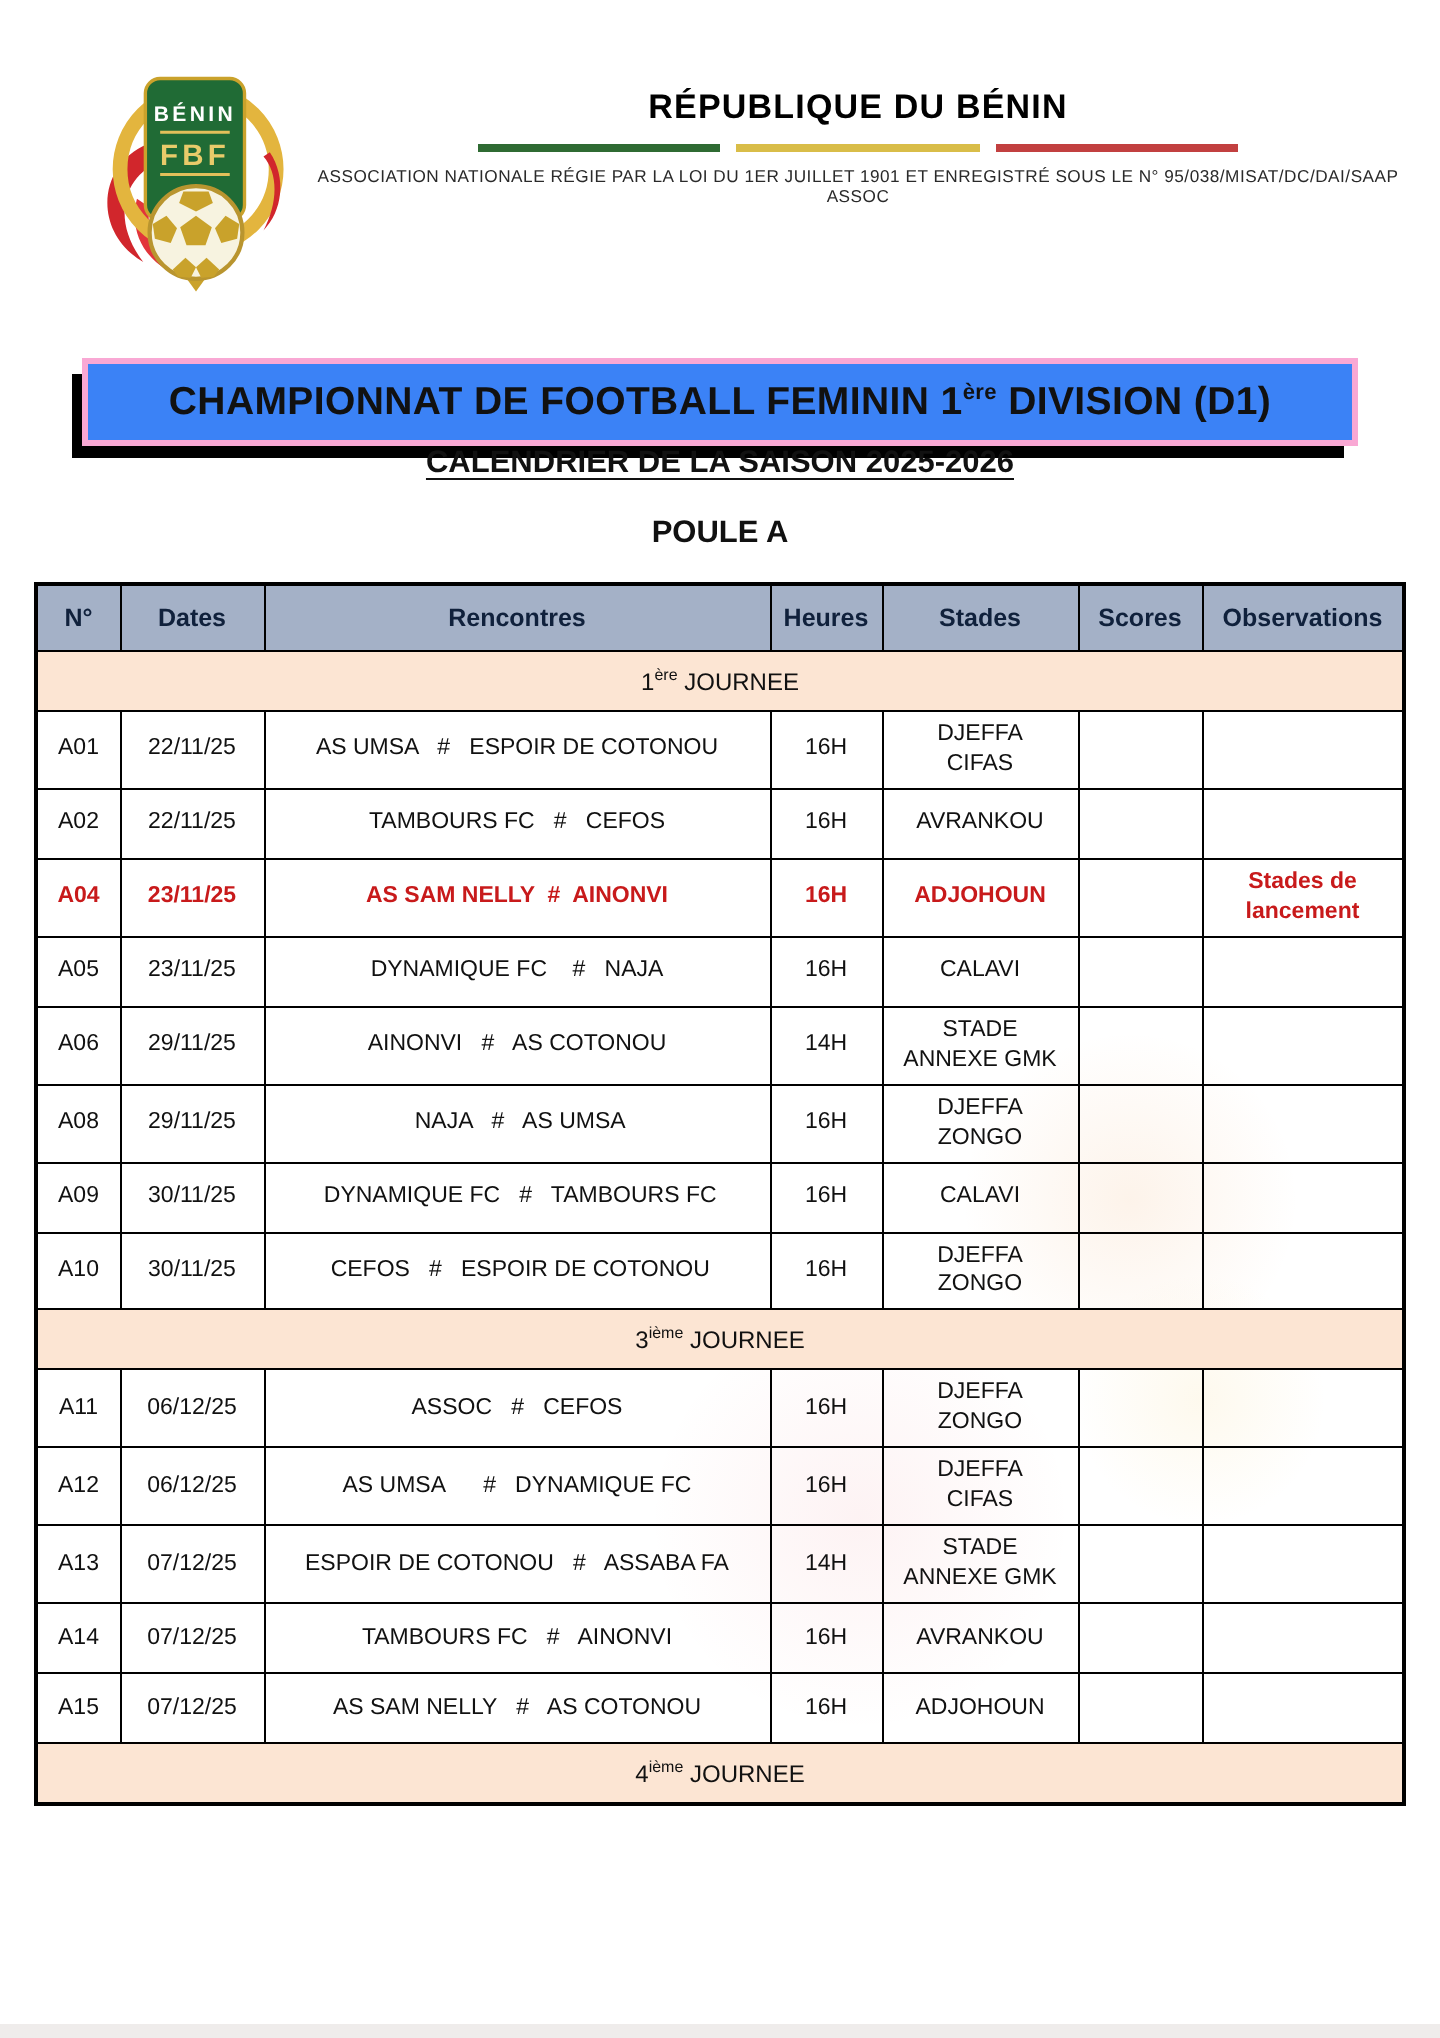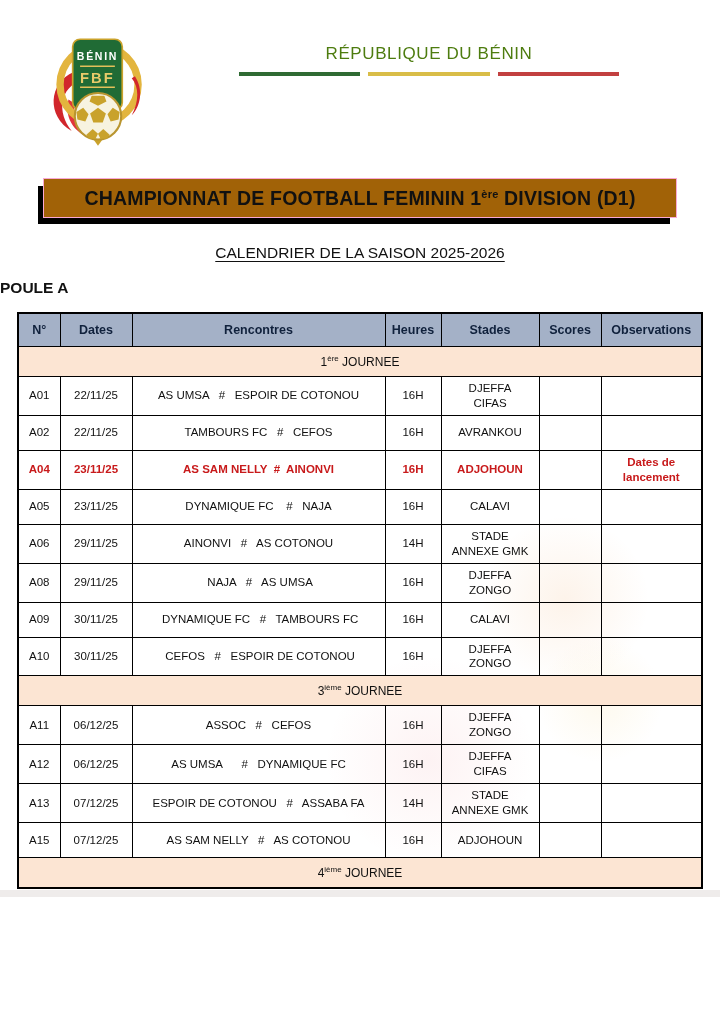--- a/index.html
+++ b/index.html
@@ -1,18 +1,18 @@
 <!DOCTYPE html>
 <html><head>
 <meta charset="utf-8">
 <style>
   html,body{margin:0;padding:0;background:#fff;}
   .page{
     position:relative;
-    width:720px;height:897px;
+    width:720px;height:1019px;
     background:#fff;
     font-family:"Liberation Sans", sans-serif;
     color:#111;
     overflow:hidden;
   }
   
   .watermark{
     position:absolute;left:0;top:0;width:100%;height:100%;
     pointer-events:none;
     background:
@@ -20,46 +20,46 @@
       radial-gradient(circle 150px at 430px 760px, rgba(230,80,90,.07), rgba(230,80,90,0) 70%),
       radial-gradient(circle 90px at 600px 700px, rgba(240,190,60,.09), rgba(240,190,60,0) 70%);
     z-index:0;
   }
   .content{position:relative;z-index:1;}
 
   
   .fed-header{display:flex;align-items:flex-start;padding:34px 20px 0 40px;}
   .logo-wrap{width:118px;flex:0 0 118px;}
   .head-text{flex:1;text-align:center;padding-top:10px;}
-  .republic{font-size:17px;font-weight:normal;letter-spacing:.6px;color:#4d7c0f;}
+  .republic{font-size:17px;font-weight:bold;letter-spacing:.6px;color:#000000;}
   .sep-line{display:flex;width:380px;margin:8px auto 7px auto;gap:8px;}
   .sep-line span{flex:1;height:4px;}
   .sep-green{background:#2f6b33;}
   .sep-yellow{background:#d9bd48;}
   .sep-red{background:#c24040;}
   .federation{font-size:21px;font-weight:normal;letter-spacing:.4px;color:#141428;}
   .association{font-size:8.6px;letter-spacing:.25px;color:#2a2a2a;margin-top:7px;}
 
   
   .title-box{
     width:632px;margin:24px auto 0 auto;
-    border:1px solid #f9a8d4;
+    border:3px solid #f9a8d4;
     box-shadow:-6px 7px 0 -1px #000;
     padding:8px 0 7px 0;
     text-align:center;
     font-size:19.5px;font-weight:bold;letter-spacing:.2px;
-    background:#a16207;
+    background:#3b82f6;
   }
   .title-box sup{font-size:11px;}
   .subtitle{
-    margin-top:26px;text-align:center;
-    font-size:15.5px;font-weight:normal;
+    text-align:center;
+    font-size:15.5px;font-weight:bold;
     text-decoration:underline;text-underline-offset:3px;
   }
-  .poule{margin-top:17px;text-align:left;font-size:15.5px;font-weight:bold;}
+  .poule{margin-top:17px;text-align:center;font-size:15.5px;font-weight:bold;}
 
   
   table.schedule{
     width:684px;margin:15px auto 0 auto;
     border-collapse:collapse;
     border:2px solid #000;
     table-layout:fixed;
   }
   table.schedule th, table.schedule td{border:1px solid #000;}
   table.schedule th{
@@ -119,20 +119,21 @@
           <polygon points="66,95.5 60,90 55,94.5 57.5,99.5 63.5,99" fill="#c9a22b"></polygon>
         </svg>
       </div>
       <div class="head-text">
         <div class="republic">RÉPUBLIQUE DU BÉNIN</div>
         <div class="sep-line">
           <span class="sep-green"></span>
           <span class="sep-yellow"></span>
           <span class="sep-red"></span>
         </div>
+        <div class="association">ASSOCIATION NATIONALE RÉGIE PAR LA LOI DU 1ER JUILLET 1901 ET ENREGISTRÉ SOUS LE N° 95/038/MISAT/DC/DAI/SAAP ASSOC</div>
       </div>
     </div>
 
     <div class="title-box">
       <span>CHAMPIONNAT DE FOOTBALL FEMININ 1</span><sup>ère</sup><span> DIVISION (D1)</span>
     </div>
 
     <div class="subtitle">CALENDRIER DE LA SAISON 2025-2026</div>
     <div class="poule">POULE A</div>
 
@@ -180,21 +181,21 @@
             <td class="cell-score"></td>
             <td class="cell-obs"></td>
           </tr>
           <tr class="data-row red-row">
             <td class="cell-n">A04</td>
             <td class="cell-date">23/11/25</td>
             <td class="cell-match">AS SAM NELLY  #  AINONVI</td>
             <td class="cell-heure">16H</td>
             <td class="cell-stade">ADJOHOUN</td>
             <td class="cell-score"></td>
-            <td class="cell-obs">Dates de lancement</td>
+            <td class="cell-obs">Stades de lancement</td>
           </tr>
           <tr class="data-row">
             <td class="cell-n">A05</td>
             <td class="cell-date">23/11/25</td>
             <td class="cell-match">DYNAMIQUE FC    #   NAJA</td>
             <td class="cell-heure">16H</td>
             <td class="cell-stade">CALAVI</td>
             <td class="cell-score"></td>
             <td class="cell-obs"></td>
           </tr>
@@ -264,20 +265,29 @@
             <td class="cell-n">A13</td>
             <td class="cell-date">07/12/25</td>
             <td class="cell-match">ESPOIR DE COTONOU   #   ASSABA FA</td>
             <td class="cell-heure">14H</td>
             <td class="cell-stade">STADE
 ANNEXE GMK</td>
             <td class="cell-score"></td>
             <td class="cell-obs"></td>
           </tr>
           <tr class="data-row">
+            <td class="cell-n">A14</td>
+            <td class="cell-date">07/12/25</td>
+            <td class="cell-match">TAMBOURS FC   #   AINONVI</td>
+            <td class="cell-heure">16H</td>
+            <td class="cell-stade">AVRANKOU</td>
+            <td class="cell-score"></td>
+            <td class="cell-obs"></td>
+          </tr>
+          <tr class="data-row">
             <td class="cell-n">A15</td>
             <td class="cell-date">07/12/25</td>
             <td class="cell-match">AS SAM NELLY   #   AS COTONOU</td>
             <td class="cell-heure">16H</td>
             <td class="cell-stade">ADJOHOUN</td>
             <td class="cell-score"></td>
             <td class="cell-obs"></td>
           </tr>
           <tr class="section-row">
             <td colspan="7"><span>4</span><sup>ième</sup><span> JOURNEE</span></td>

